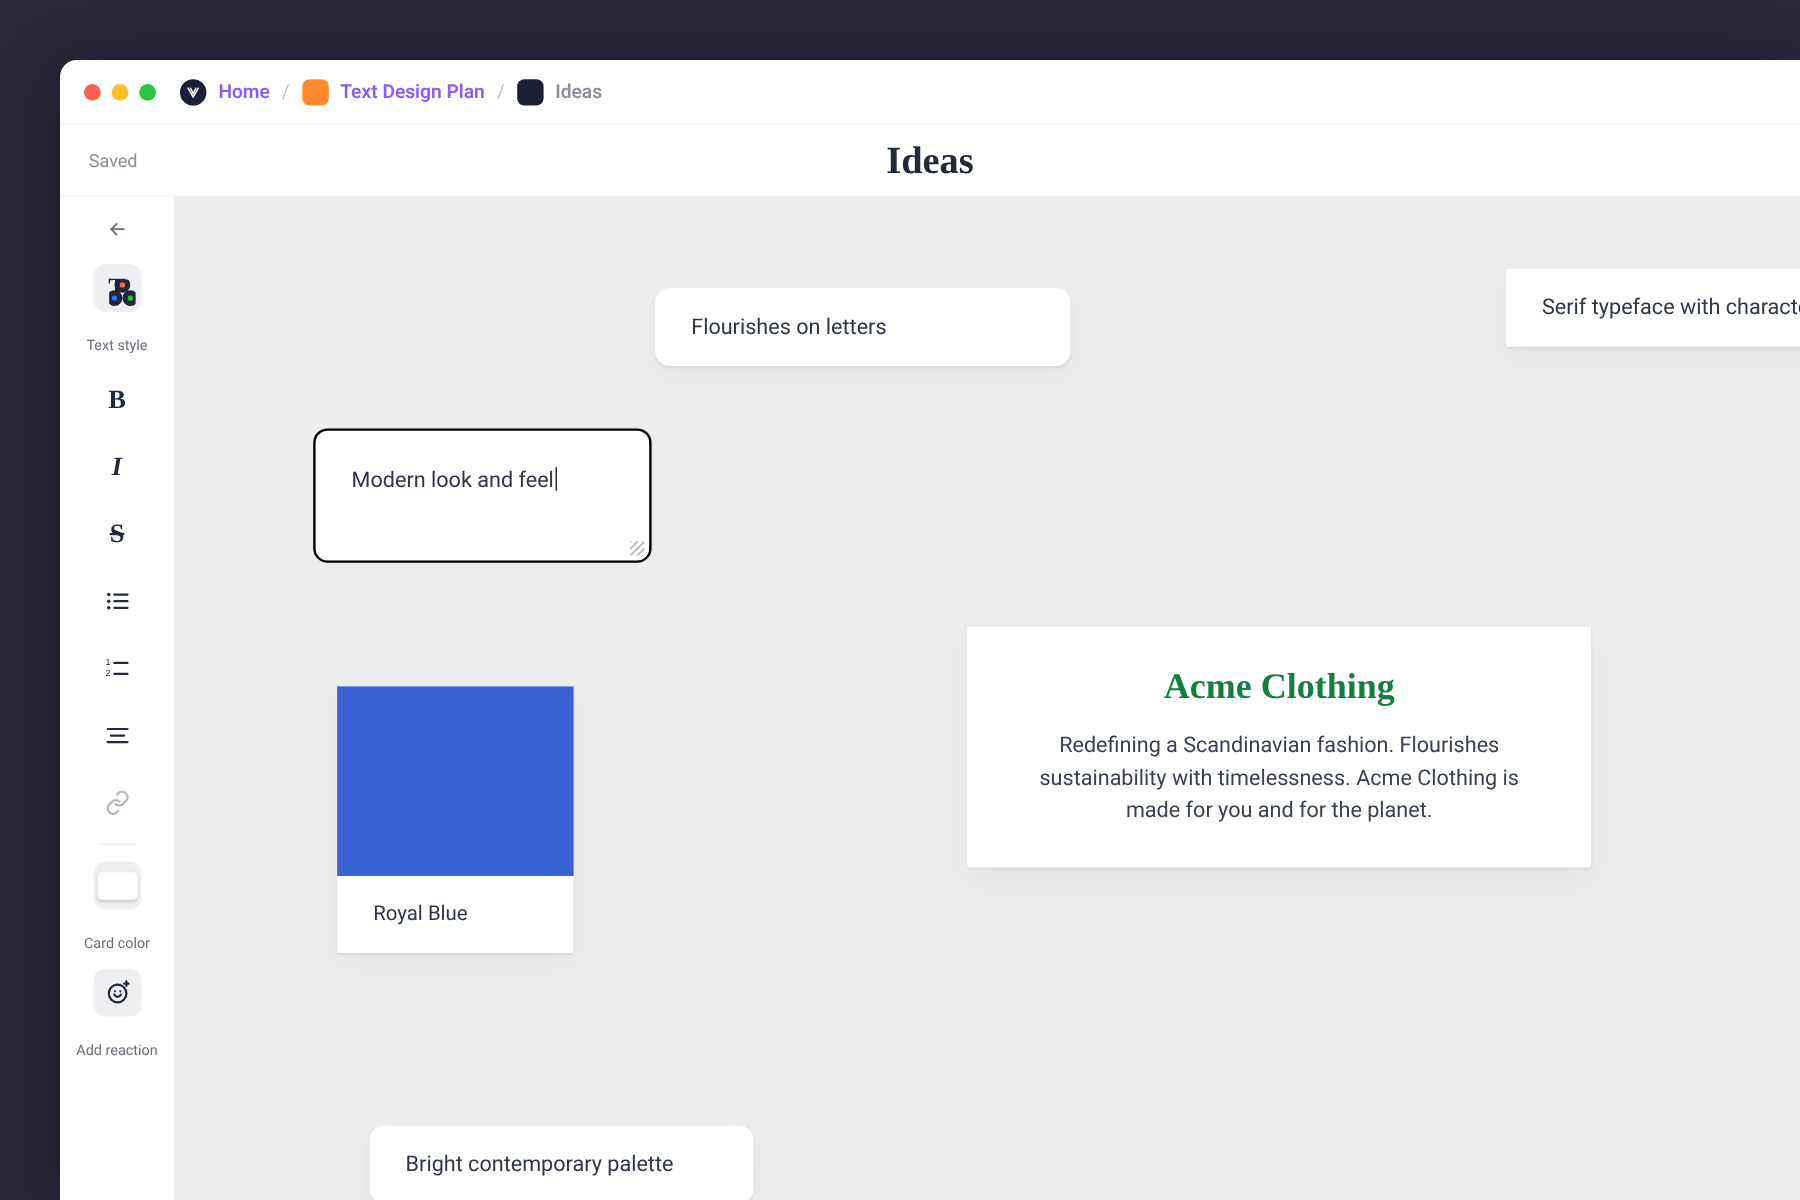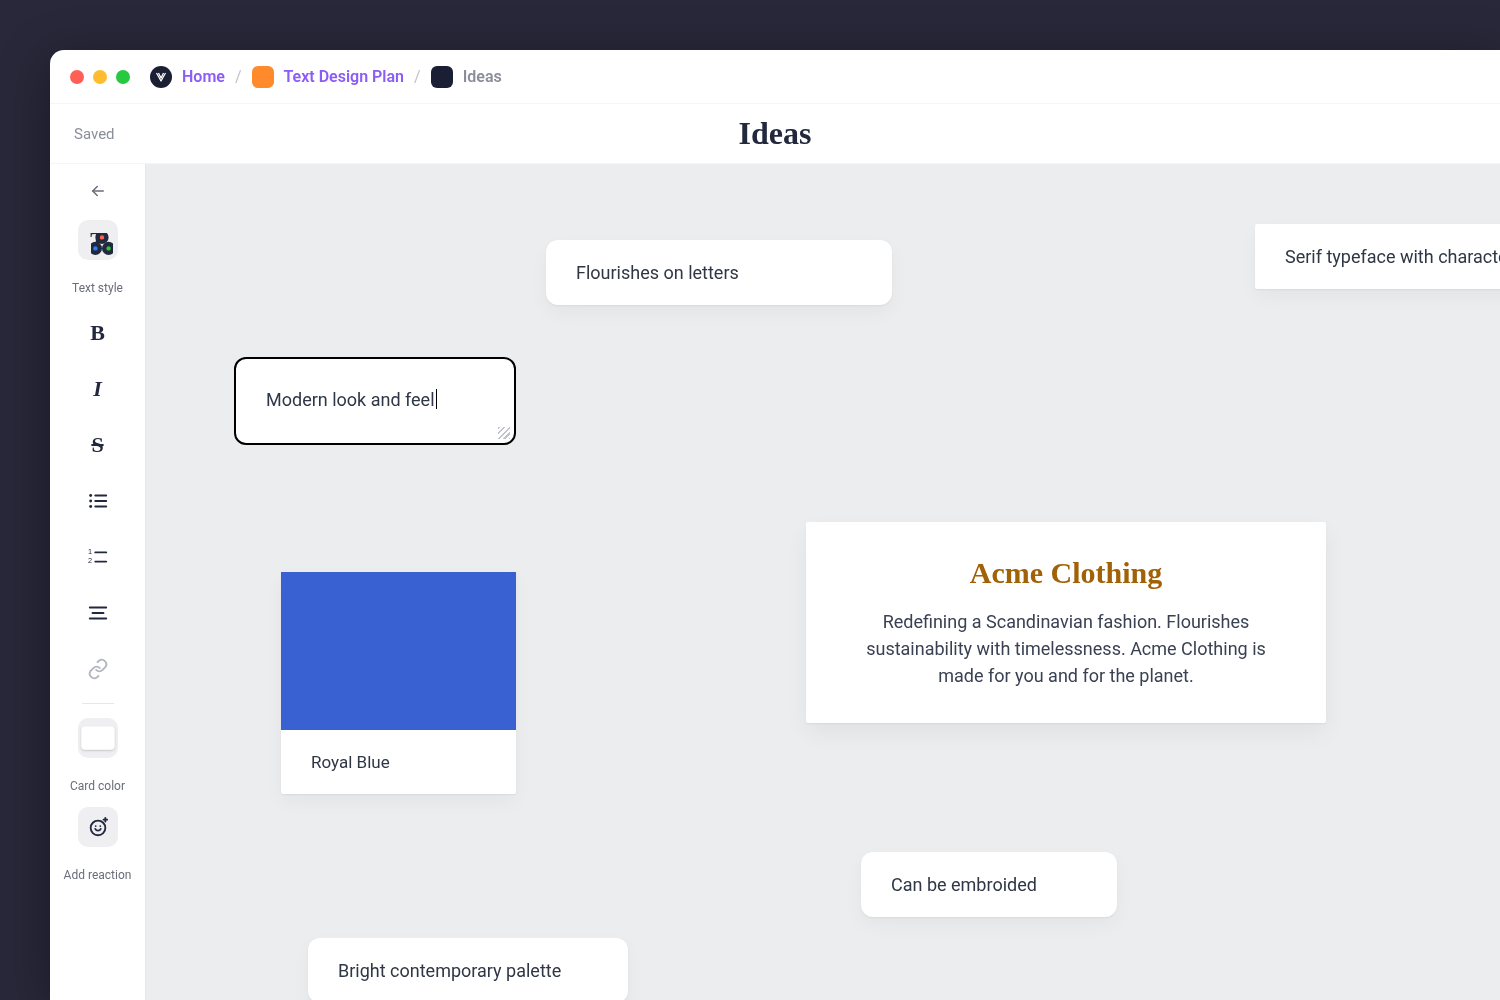--- a/index.html
+++ b/index.html
@@ -103,31 +103,31 @@
   .card.selected::after{
     content:""; position:absolute; right:4px; bottom:4px; width:12px; height:12px;
     background: repeating-linear-gradient(135deg, #bfc2cc 0 1.5px, transparent 1.5px 4px);
   }
   .cursor-caret{
     display:inline-block; width:1px; height:20px; background:#000; vertical-align:-3px; margin-left:1px;
   }
   .color-card {
     position:absolute; background:#fff; border-radius:2px;
     box-shadow: 0 1px 2px rgba(0,0,0,0.06), 0 8px 20px rgba(0,0,0,0.04);
-    width: 235px;
+    width: 197px;
   }
   .color-swatch { height: 158px; }
   .color-label { padding: 22px 30px; font-size: 17px; color:#2f3645; }
   .feature-card {
     position:absolute; background:#fff; border-radius:2px;
     box-shadow: 0 1px 2px rgba(0,0,0,0.06), 0 10px 24px rgba(0,0,0,0.05);
     padding: 34px 42px; width: 520px; text-align:center;
   }
   .feature-card h2 {
-    font-family: Georgia, "Times New Roman", serif; font-size: 30px; font-weight:700; color:#a16207;
+    font-family: Georgia, "Times New Roman", serif; font-size: 30px; font-weight:700; color:#15803d;
   }
   .feature-card p { margin-top: 18px; font-size: 18px; color:#3a4152; line-height:1.5; }
 </style>
 </head>
 <body>
 
 <div class="app-window">
 
   <div class="titlebar">
     <div class="traffic-lights">
@@ -238,37 +238,34 @@
     <div class="canvas">
 
       <div class="card" style="left:400px; top:76px; width:346px;">
         <span>Flourishes on letters</span>
       </div>
 
       <div class="card" style="left:1109px; top:60px; width:340px; border-radius:2px 0 0 2px;">
         <span>Serif typeface with character</span>
       </div>
 
-      <div class="card selected" style="left:88px; top:193px; width:282px; height:88px;">
+      <div class="card selected" style="left:115px; top:193px; width:282px; height:112px;">
         <span>Modern look and feel</span><span class="cursor-caret"></span>
       </div>
 
       <div class="color-card" style="left:135px; top:408px;">
         <div class="color-swatch" style="background:#3961d2"></div>
         <div class="color-label">Royal Blue</div>
       </div>
 
       <div class="feature-card" style="left:660px; top:358px;">
         <h2>Acme Clothing</h2>
         <p>Redefining a Scandinavian fashion. Flourishes sustainability with timelessness. Acme Clothing is made for you and for the planet.</p>
       </div>
 
-      <div class="card" style="left:715px; top:688px; width:256px;">
-        <span>Can be embroided</span>
-      </div>
 
       <div class="card" style="left:162px; top:774px; width:320px;">
         <span>Bright contemporary palette</span>
       </div>
 
     </div>
   </div>
 </div>
 
 </body></html>

